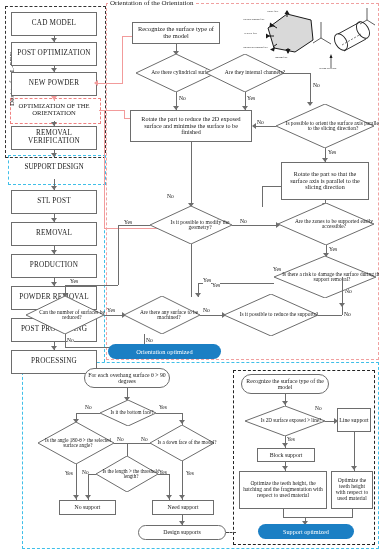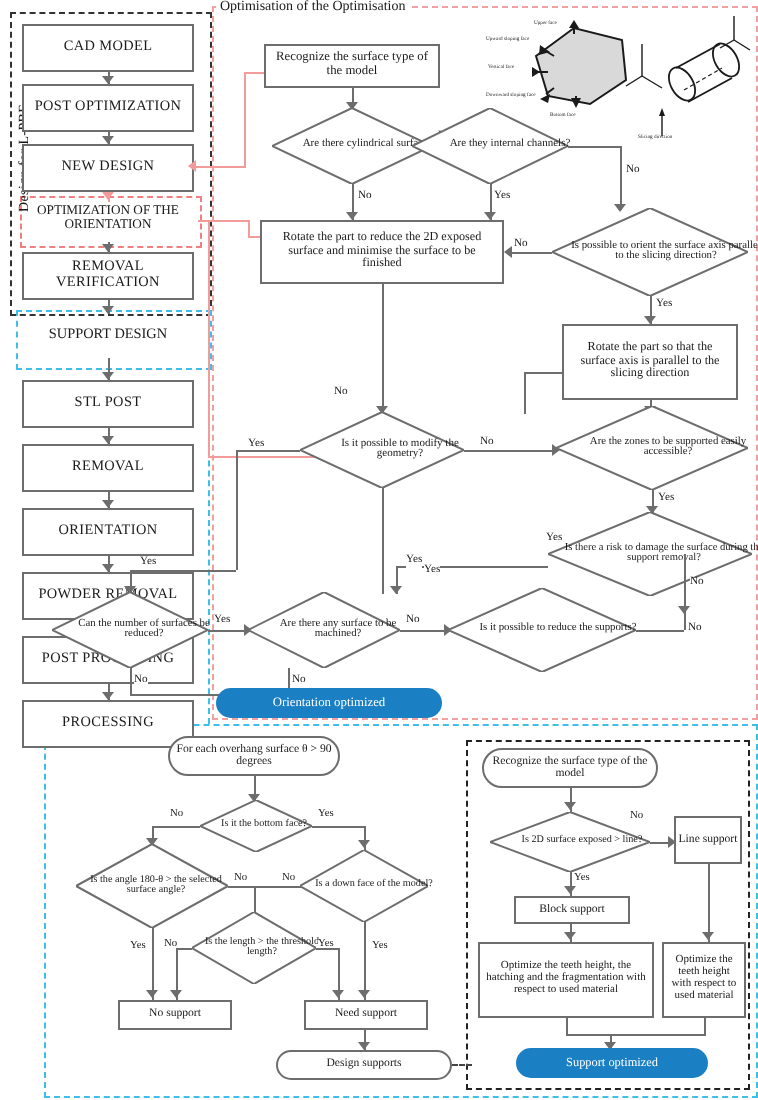--- a/index.html
+++ b/index.html
@@ -65,51 +65,51 @@
 <div id="root">
 
   <div class="bigdash-pink"></div>
   <div class="bigdash-blue"></div>
   <div class="bigdash-black"></div>
   <div class="grp-dfam"></div>
   <div class="grp-opt"></div>
   <div class="grp-sup"></div>
   <div class="blue-spine"></div>
 
-  <div class="sectitle" style="left:108px;top:-1px;">Optimisation of the Optimisation</div>
+  <div class="sectitle" style="left:108px;top:-1px;">Orientation of the Orientation</div>
 
   <div id="leftcol">
     <div class="vtitle" style="left:8px;top:106px;">Design for L-PBF</div>
 
     <div class="box" style="top:12px;">
         <span>CAD MODEL</span>
       </div>
     <div class="box" style="top:42px;">
         <span>POST OPTIMIZATION</span>
       </div>
     <div class="box" style="top:72px;">
-        <span>NEW DESIGN</span>
+        <span>NEW POWDER</span>
       </div>
     <div class="tbox" style="left:11px;top:99px;width:86px;height:22px;font-size:6.6px;">
         <span>OPTIMIZATION OF THE ORIENTATION</span>
       </div>
     <div class="box" style="top:126px;">
         <span>REMOVAL VERIFICATION</span>
       </div>
     <div class="tbox" style="left:11px;top:157px;width:86px;height:22px;font-size:7.2px;">
         <span>SUPPORT DESIGN</span>
       </div>
     <div class="box" style="top:190px;">
         <span>STL POST</span>
       </div>
     <div class="box" style="top:222px;">
         <span>REMOVAL</span>
       </div>
     <div class="box" style="top:254px;">
-        <span>ORIENTATION</span>
+        <span>PRODUCTION</span>
       </div>
     <div class="box" style="top:286px;">
         <span>POWDER REMOVAL</span>
       </div>
     <div class="box" style="top:318px;">
         <span>POST PROCESSING</span>
       </div>
     <div class="box" style="top:350px;">
         <span>PROCESSING</span>
       </div>

